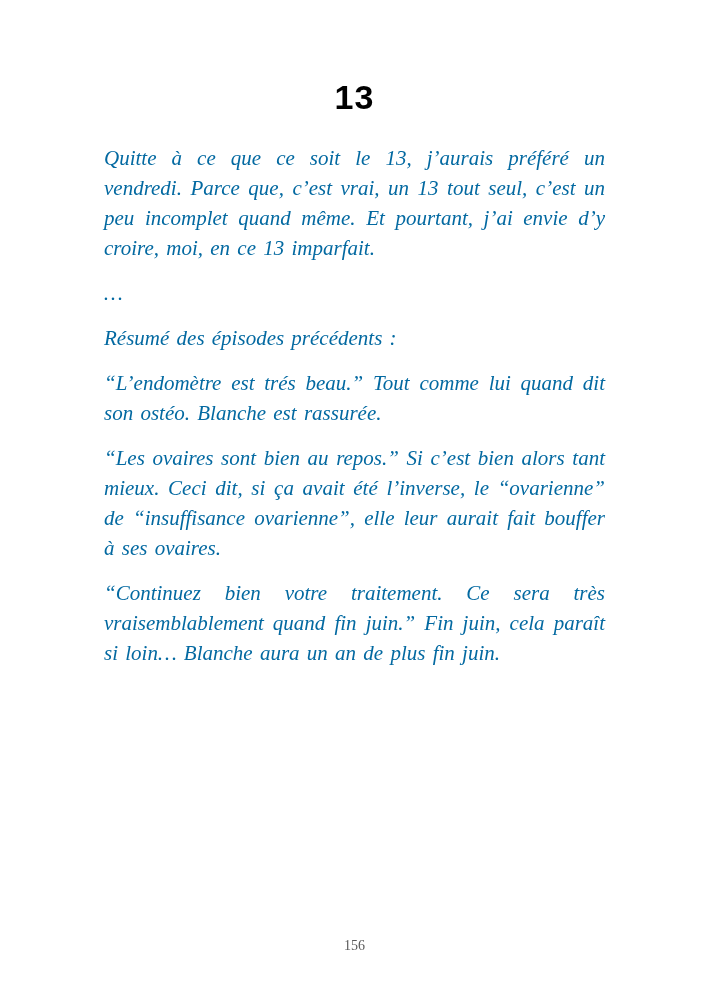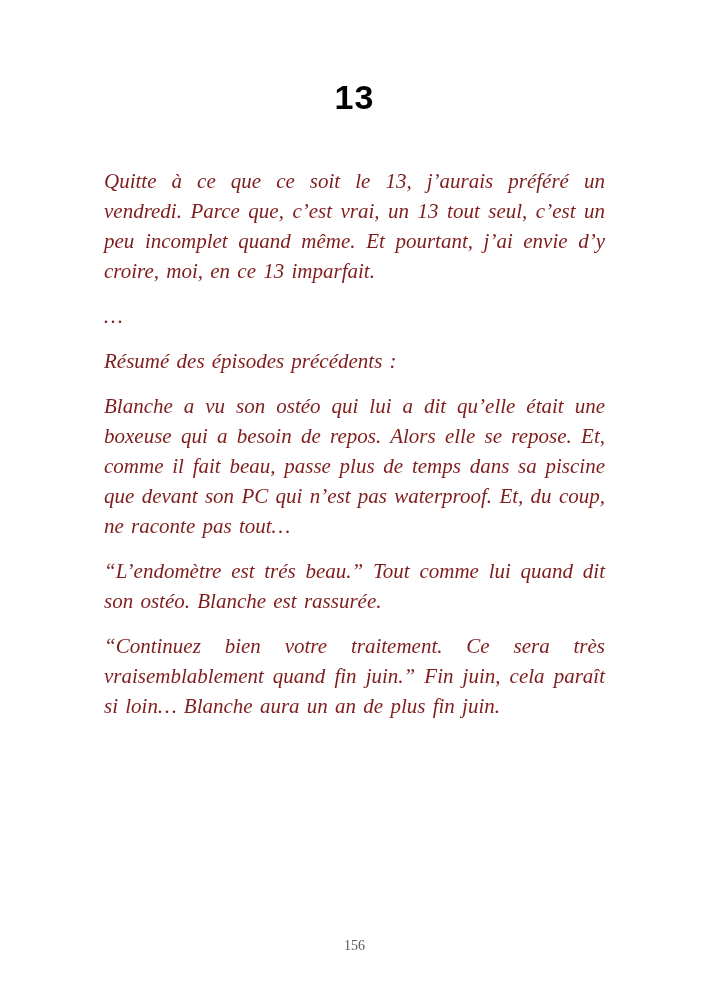--- a/index.html
+++ b/index.html
@@ -20,26 +20,26 @@
     padding-top: 76px;
     text-align: center;
     font-family: "Liberation Sans", sans-serif;
     font-weight: bold;
     font-size: 34px;
     line-height: 42px;
     color: #000000;
     letter-spacing: 1px;
   }
   .body-text {
-    margin: 48px 104px 0 104px;
+    margin: 25px 104px 0 104px;
     font-style: italic;
     font-size: 21px;
     line-height: 30px;
     text-align: justify;
-    color: #7f1d1d;
+    color: #0369a1;
     word-spacing: 2px;
   }
   .para {
     margin: 0 0 15px 0;
   }
   .page-number {
     position: absolute;
     bottom: 38px;
     left: 0;
     right: 0;
@@ -53,19 +53,19 @@
 </head>
 <body>
 
 <div class="page">
   <h1 class="chapter">13</h1>
 
   <div class="body-text">
     <p class="para">Quitte à ce que ce soit le 13, j’aurais préféré un vendredi. Parce que, c’est vrai, un 13 tout seul, c’est un peu incomplet quand même. Et pourtant, j’ai envie d’y croire, moi, en ce 13 imparfait.</p>
     <p class="para">…</p>
     <p class="para">Résumé des épisodes précédents :</p>
-    <p class="para">Blanche a vu son ostéo qui lui a dit qu’elle était une boxeuse qui a besoin de repos. Alors elle se repose. Et, comme il fait beau, passe plus de temps dans sa piscine que devant son PC qui n’est pas waterproof. Et, du coup, ne raconte pas tout…</p>
     <p class="para">“L’endomètre est trés beau.” Tout comme lui quand dit son ostéo. Blanche est rassurée.</p>
+    <p class="para">“Les ovaires sont bien au repos.” Si c’est bien alors tant mieux. Ceci dit, si ça avait été l’inverse, le “ovarienne” de “insuffisance ovarienne”, elle leur aurait fait bouffer à ses ovaires.</p>
     <p class="para">“Continuez bien votre traitement. Ce sera très vraisemblablement quand fin juin.” Fin juin, cela paraît si loin… Blanche aura un an de plus fin juin.</p>
   </div>
 
   <div class="page-number">156</div>
 </div>
 
 </body></html>

